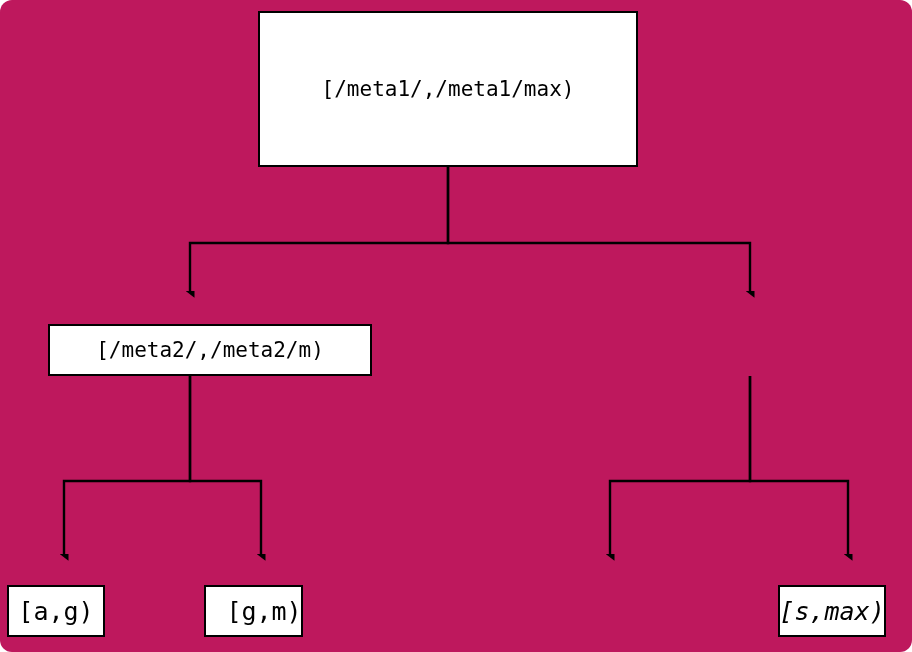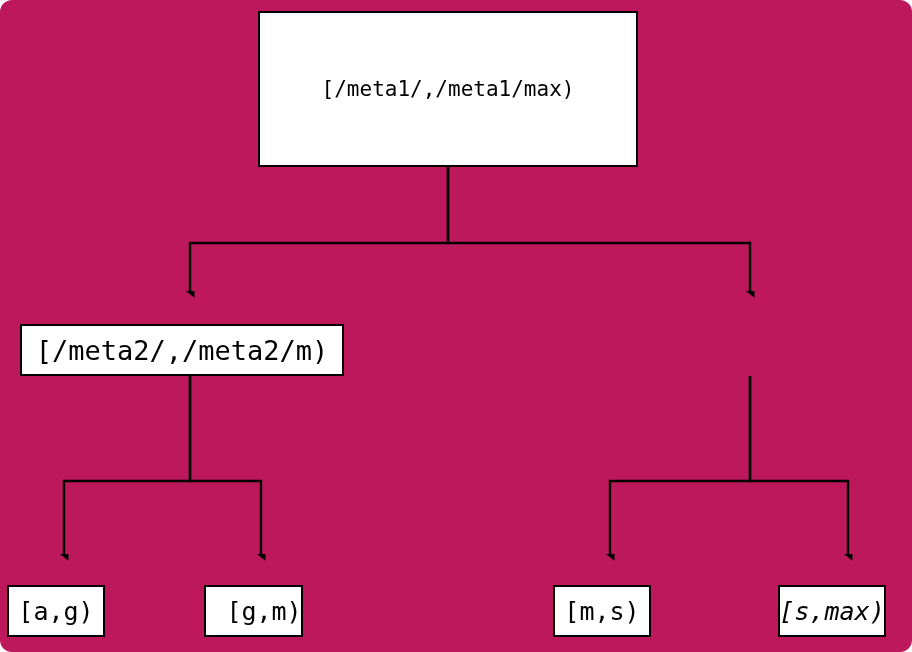--- a/index.html
+++ b/index.html
@@ -38,21 +38,22 @@
     text-align: center;
     color: #000000;
     font-family: "DejaVu Sans Mono", "Liberation Mono", monospace;
     line-height: 1;
     white-space: nowrap;
   }
   .node-root {
     font-size: 21px;
   }
   .node-mid {
-    font-size: 27px;
+    font-size: 21px;
+    margin-left: 28px;
   }
   .node-leaf {
     font-size: 25px;
   }
 </style>
 </head>
 <body>
 
 <div id="canvas">
 
@@ -90,17 +91,16 @@
 
   <div class="node-box node-root" style="left:258px; top:11px; width:380px; height:156px;">[/meta1/,/meta1/max)</div>
 
   <div class="node-box node-mid" style="left:20px; top:324px; width:324px; height:52px;">[/meta2/,/meta2/m)</div>
 
 
   <div class="node-box node-leaf" style="left:7px; top:585px; width:98px; height:52px;">[a,g)</div>
 
   <div class="node-box node-leaf" style="left:204px; top:585px; width:99px; height:52px;padding-left:21px;">[g,m)</div>
 
-  <div class="node-box node-leaf" style="left:553px; top:585px; width:98px; height:52px;">[m,s)</div>
 
   <div class="node-box node-leaf" style="left:778px; top:585px; width:108px; height:52px;font-style:italic;">[s,max)</div>
 
 </div>
 
 </body></html>

